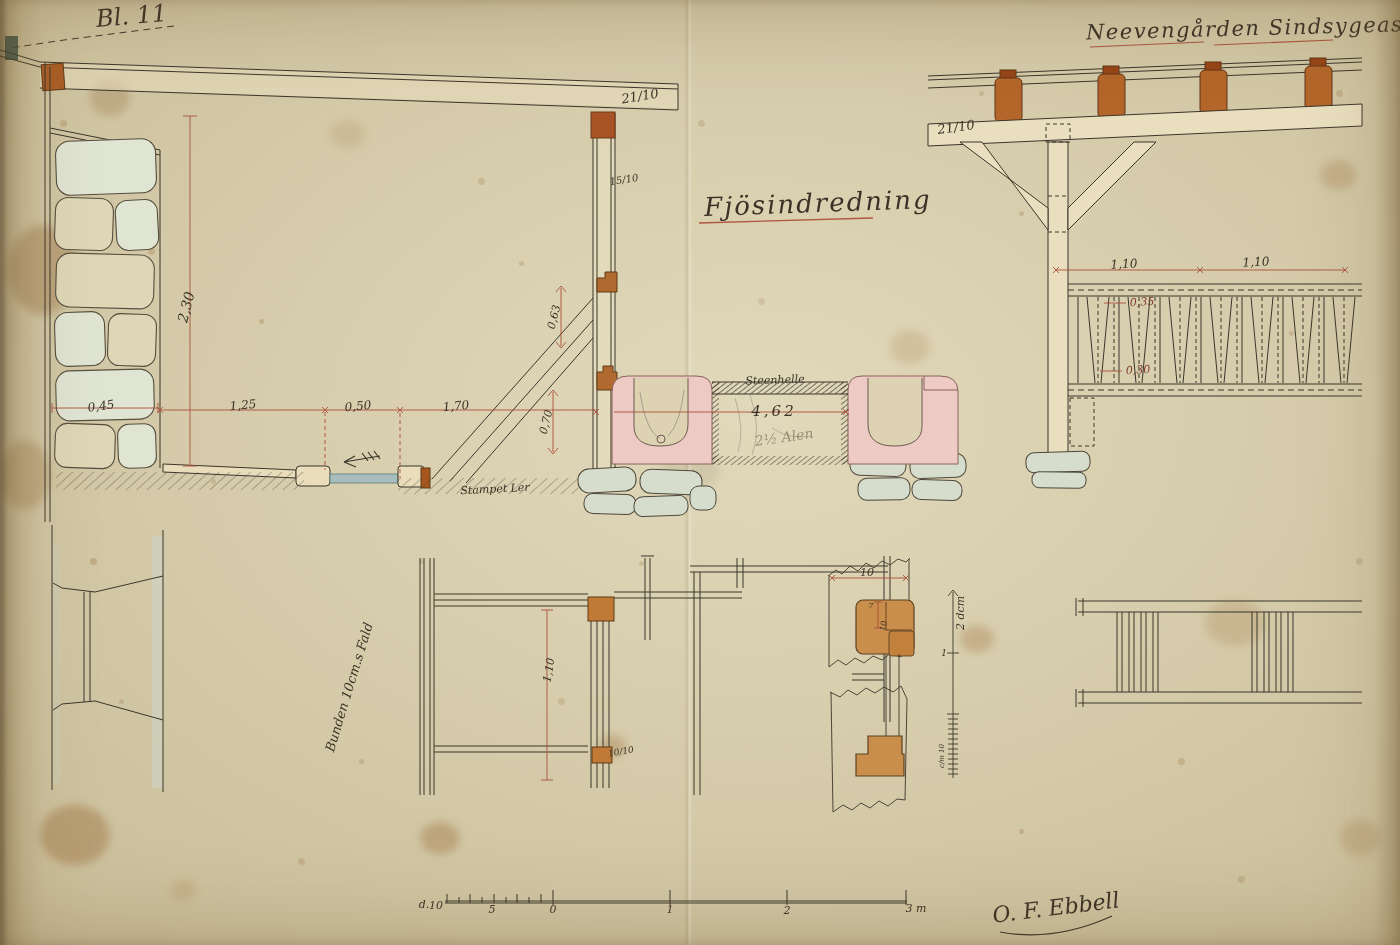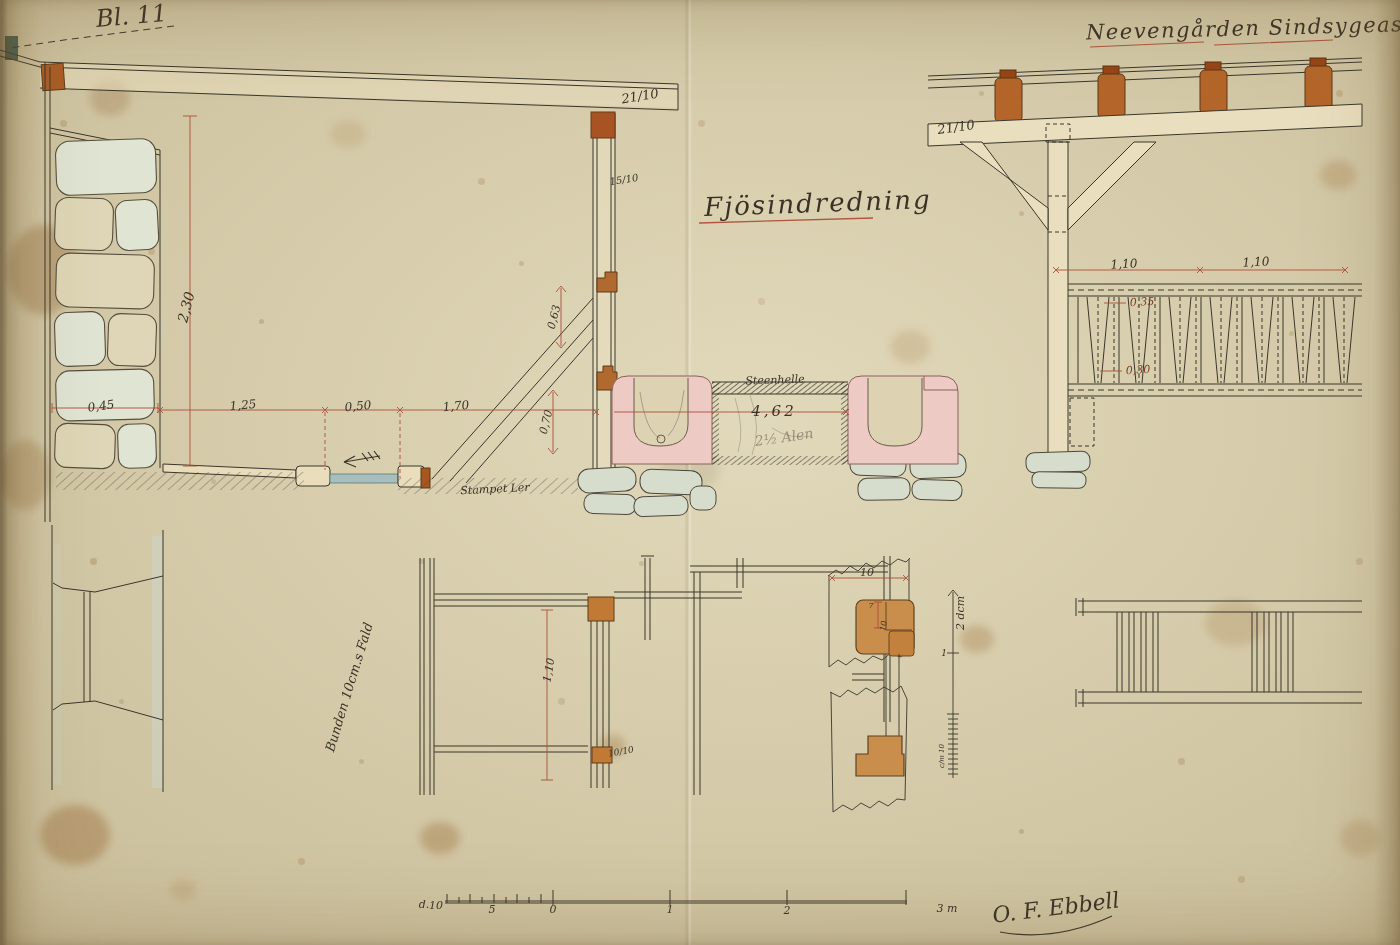--- a/index.html
+++ b/index.html
@@ -270,20 +270,20 @@
   <div class="lbl ctr" style="left:960px;top:613px;font-size:11px;transform:translate(-50%,-50%) rotate(-90deg);">2 dcm</div>
   <div class="lbl ctr" style="left:944px;top:653px;font-size:9px;">1</div>
   <div class="lbl ctr" style="left:942px;top:756px;font-size:7px;transform:translate(-50%,-50%) rotate(-90deg);">c/m 10</div>
 
   <div class="lbl ctr" style="left:424px;top:904px;font-size:11px;">d.</div>
   <div class="lbl ctr" style="left:436px;top:905px;font-size:11px;">10</div>
   <div class="lbl ctr" style="left:492px;top:909px;font-size:11px;">5</div>
   <div class="lbl ctr" style="left:553px;top:909px;font-size:11px;">0</div>
   <div class="lbl ctr" style="left:670px;top:909px;font-size:11px;">1</div>
   <div class="lbl ctr" style="left:787px;top:910px;font-size:11px;">2</div>
-  <div class="lbl ctr" style="left:916px;top:908px;font-size:11px;margin-left:31px;">3 m</div>
+  <div class="lbl ctr" style="left:916px;top:908px;font-size:11px;">3 m</div>
 
   <div class="lbl ctr" style="left:1056px;top:908px;font-size:22px;transform:translate(-50%,-50%) rotate(-7deg);">O. F. Ebbell</div>
 
   <div class="edgeL"></div>
   <div class="edgeR"></div>
   <div class="vignette"></div>
 </div>
 
 </body></html>

